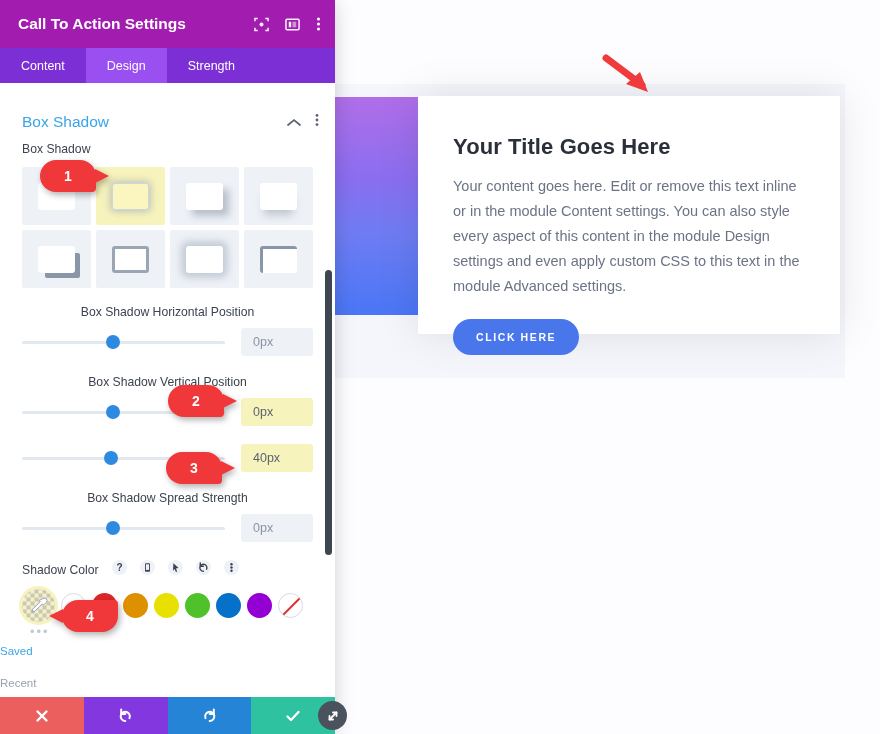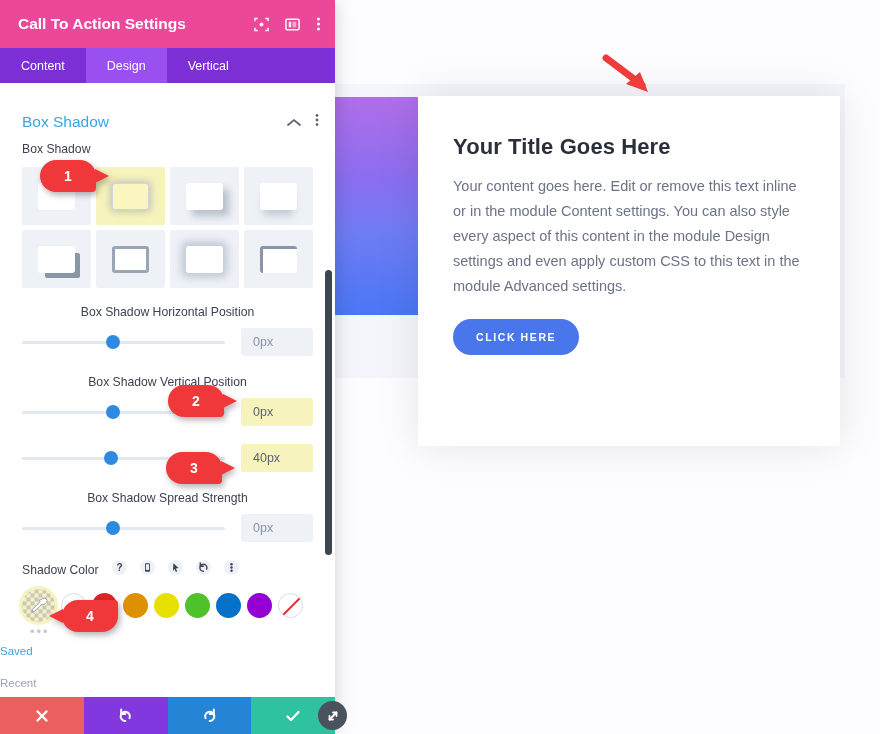--- a/index.html
+++ b/index.html
@@ -22,21 +22,21 @@
   }
   .row-strip {
     position: absolute; left: 335px; top: 84px; width: 510px; height: 294px;
     background: #f4f6fb;
   }
   .gradient-block {
     position: absolute; left: 335px; top: 97px; width: 89px; height: 218px;
     background: linear-gradient(180deg, #b06ee8 0%, #8a6ef0 38%, #6f7cf3 62%, #4a76f5 100%);
   }
   .preview-card {
-    position: absolute; left: 418px; top: 96px; width: 422px; height: 350px;
+    position: absolute; left: 418px; top: 96px; width: 422px; height: 238px;
     background: #ffffff;
     box-shadow: 0 0 40px rgba(0,0,0,0.10);
   }
   .preview-inner { padding: 38px 40px 0 35px; }
   .preview-title {
     font-size: 22px; font-weight: bold; color: #2a2f3a;
     letter-spacing: 0.1px; margin-bottom: 14px;
   }
   .preview-body {
     font-size: 14.5px; line-height: 25px; color: #6b7385; max-width: 352px;
@@ -49,21 +49,21 @@
   }
   .arrow-annot { position: absolute; left: 602px; top: 54px; width: 58px; height: 42px; }
 
   
   .modal {
     position: absolute; left: 0; top: 0; width: 335px; height: 734px;
     background: #ffffff; overflow: hidden;
     box-shadow: 0 2px 18px rgba(0,0,0,0.18);
   }
   .modal-header {
-    height: 48px; background: #ec4899;
+    height: 48px; background: #a21caf;
     display: flex; align-items: center; padding: 0 14px 0 18px;
   }
   .modal-title { color: #fff; font-size: 15.5px; font-weight: bold; flex: 1; }
   .hdr-icons { display: flex; align-items: center; gap: 16px; }
   .hdr-icon { cursor: pointer; opacity: .95; display: flex; }
 
   .tabs { height: 35px; background: #7b2fd4; display: flex; }
   .tab {
     color: #fff; font-size: 12.5px; font-weight: normal;
     padding: 0 21px; display: flex; align-items: center; cursor: pointer;
@@ -228,21 +228,21 @@
             <circle cx="2.5" cy="8" r="1.6" fill="#fff"></circle>
             <circle cx="2.5" cy="13" r="1.6" fill="#fff"></circle>
           </svg>
         </span>
       </div>
     </div>
 
     <div class="tabs">
       <div class="tab">Content</div>
       <div class="tab active">Design</div>
-      <div class="tab">Vertical</div>
+      <div class="tab">Strength</div>
     </div>
 
     <div class="panel-body">
 
       <div class="section-head">
         <div class="section-title">Box Shadow</div>
         <div class="sect-ctl">
           <span>
             <svg width="14" height="9" viewBox="0 0 14 9">
                 <path d="M1 7 L7 2 L13 7" stroke="#5c6370" stroke-width="1.7" fill="none" stroke-linecap="round"></path>

